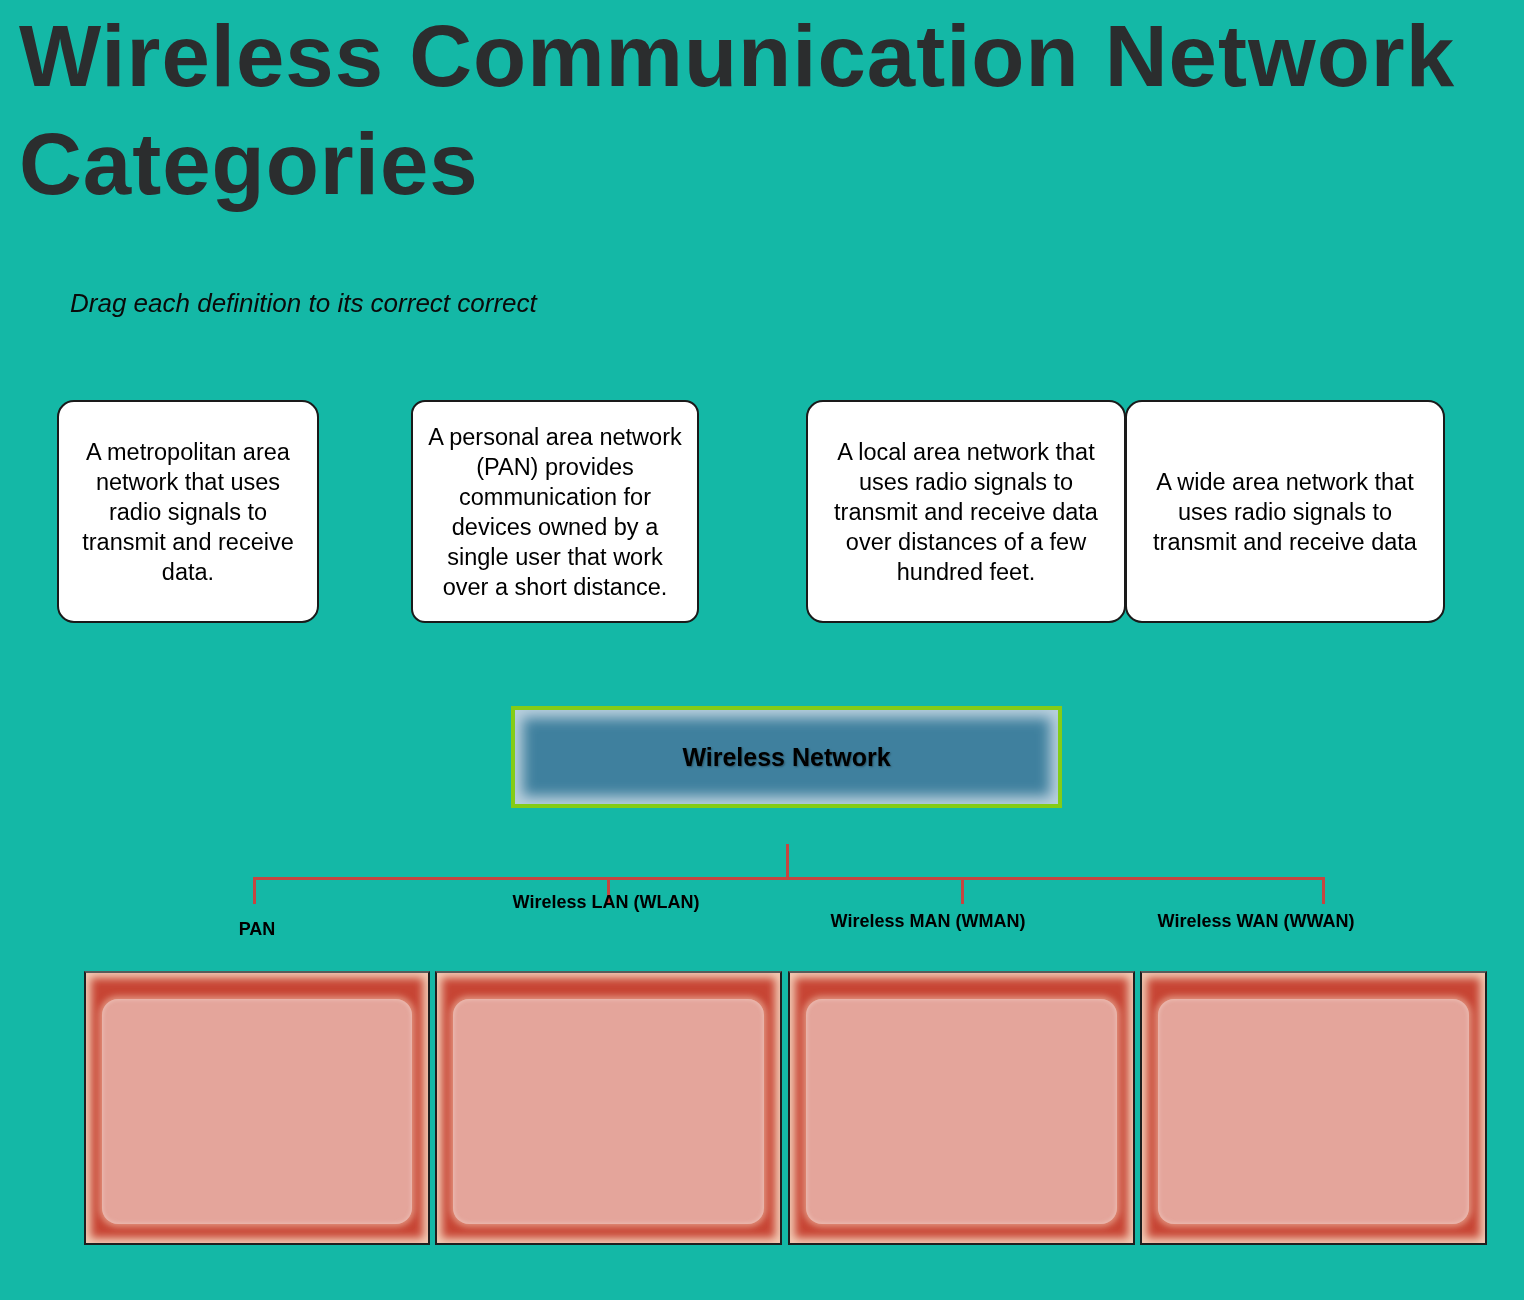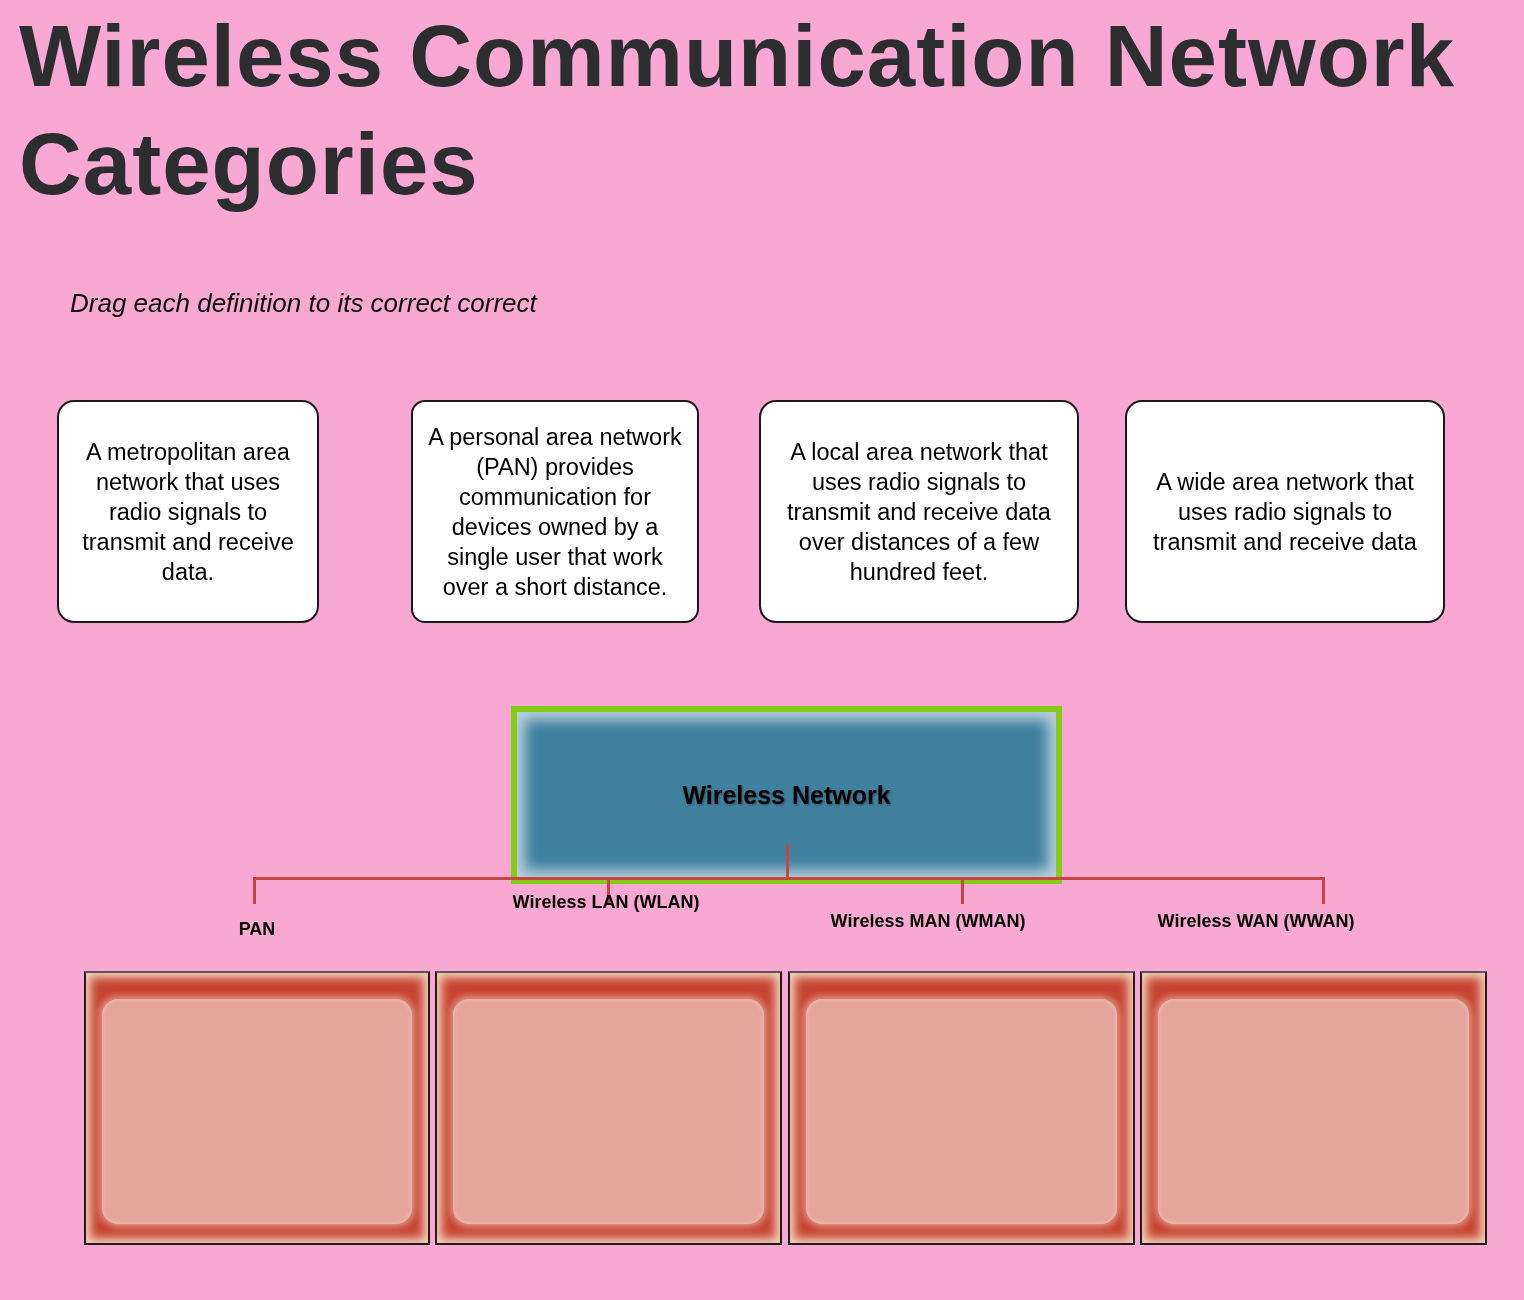--- a/index.html
+++ b/index.html
@@ -12,21 +12,21 @@
     --dropzone-fill:#e4a59b;
     --card-border:#1a1a1a;
   }
   *{margin:0;padding:0;box-sizing:border-box;}
   html,body{background:#ffffff;}
   body{font-family:"Liberation Sans",sans-serif;}
   .canvas{
     position:relative;
     width:1524px;
     height:1300px;
-    background:#f9a8d4;
+    background:#14b8a6;
     overflow:hidden;
   }
   .page-title{
     position:absolute;
     left:19px;
     top:2px;
     width:1478px;
     font-size:87px;
     font-weight:800;
     letter-spacing:1px;
@@ -53,31 +53,31 @@
     justify-content:center;
     text-align:center;
     padding:10px 14px;
     font-size:23.5px;
     line-height:30px;
     color:#000000;
     cursor:grab;
   }
   .def-card-1{left:57px;width:262px;}
   .def-card-2{left:411px;width:288px;border-radius:14px;}
-  .def-card-3{left:759px;width:320px;}
+  .def-card-3{left:806px;width:320px;}
   .def-card-4{left:1125px;width:320px;}
 
   .root-node{
     position:absolute;
     left:511px;
     top:706px;
     width:551px;
-    height:178px;
+    height:102px;
     background:var(--root-fill);
-    border:6px solid #84cc16;
+    border:4px solid #84cc16;
     box-shadow:inset 0 0 13px 8px var(--root-glow);
     display:flex;
     align-items:center;
     justify-content:center;
   }
   .root-label{
     font-size:25px;
     font-weight:bold;
     color:#000000;
     text-shadow:1px 1px 2px rgba(0,0,0,0.35);

